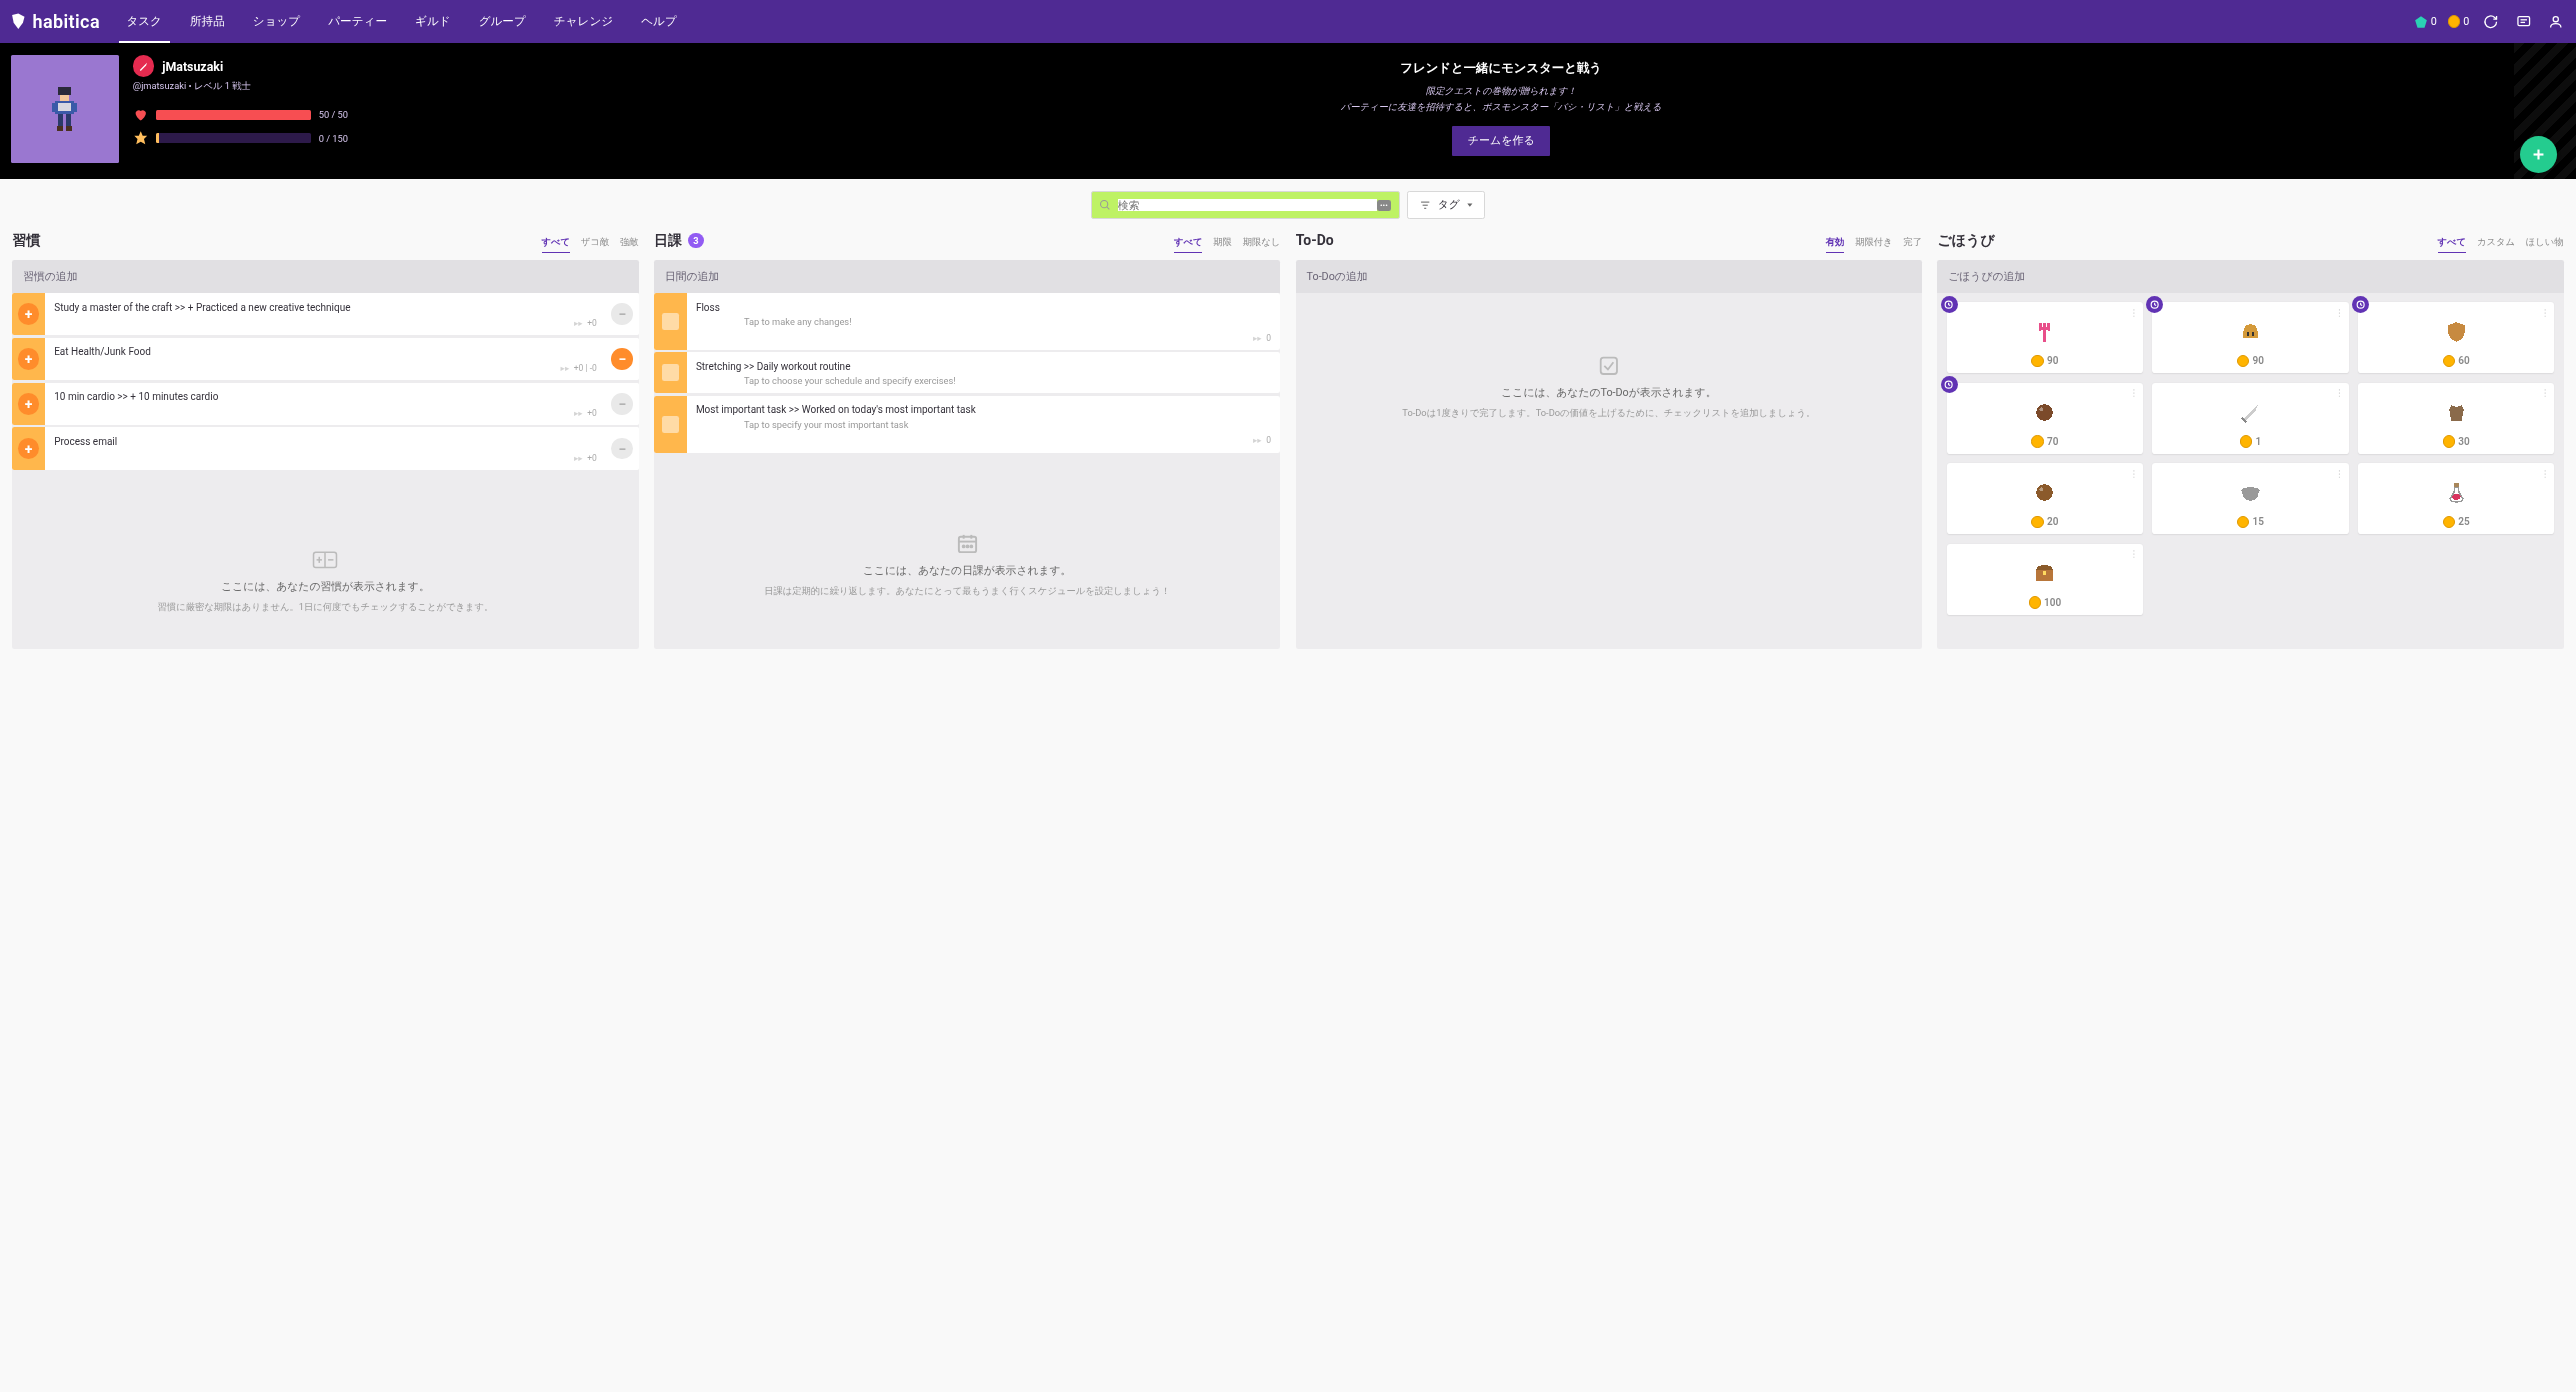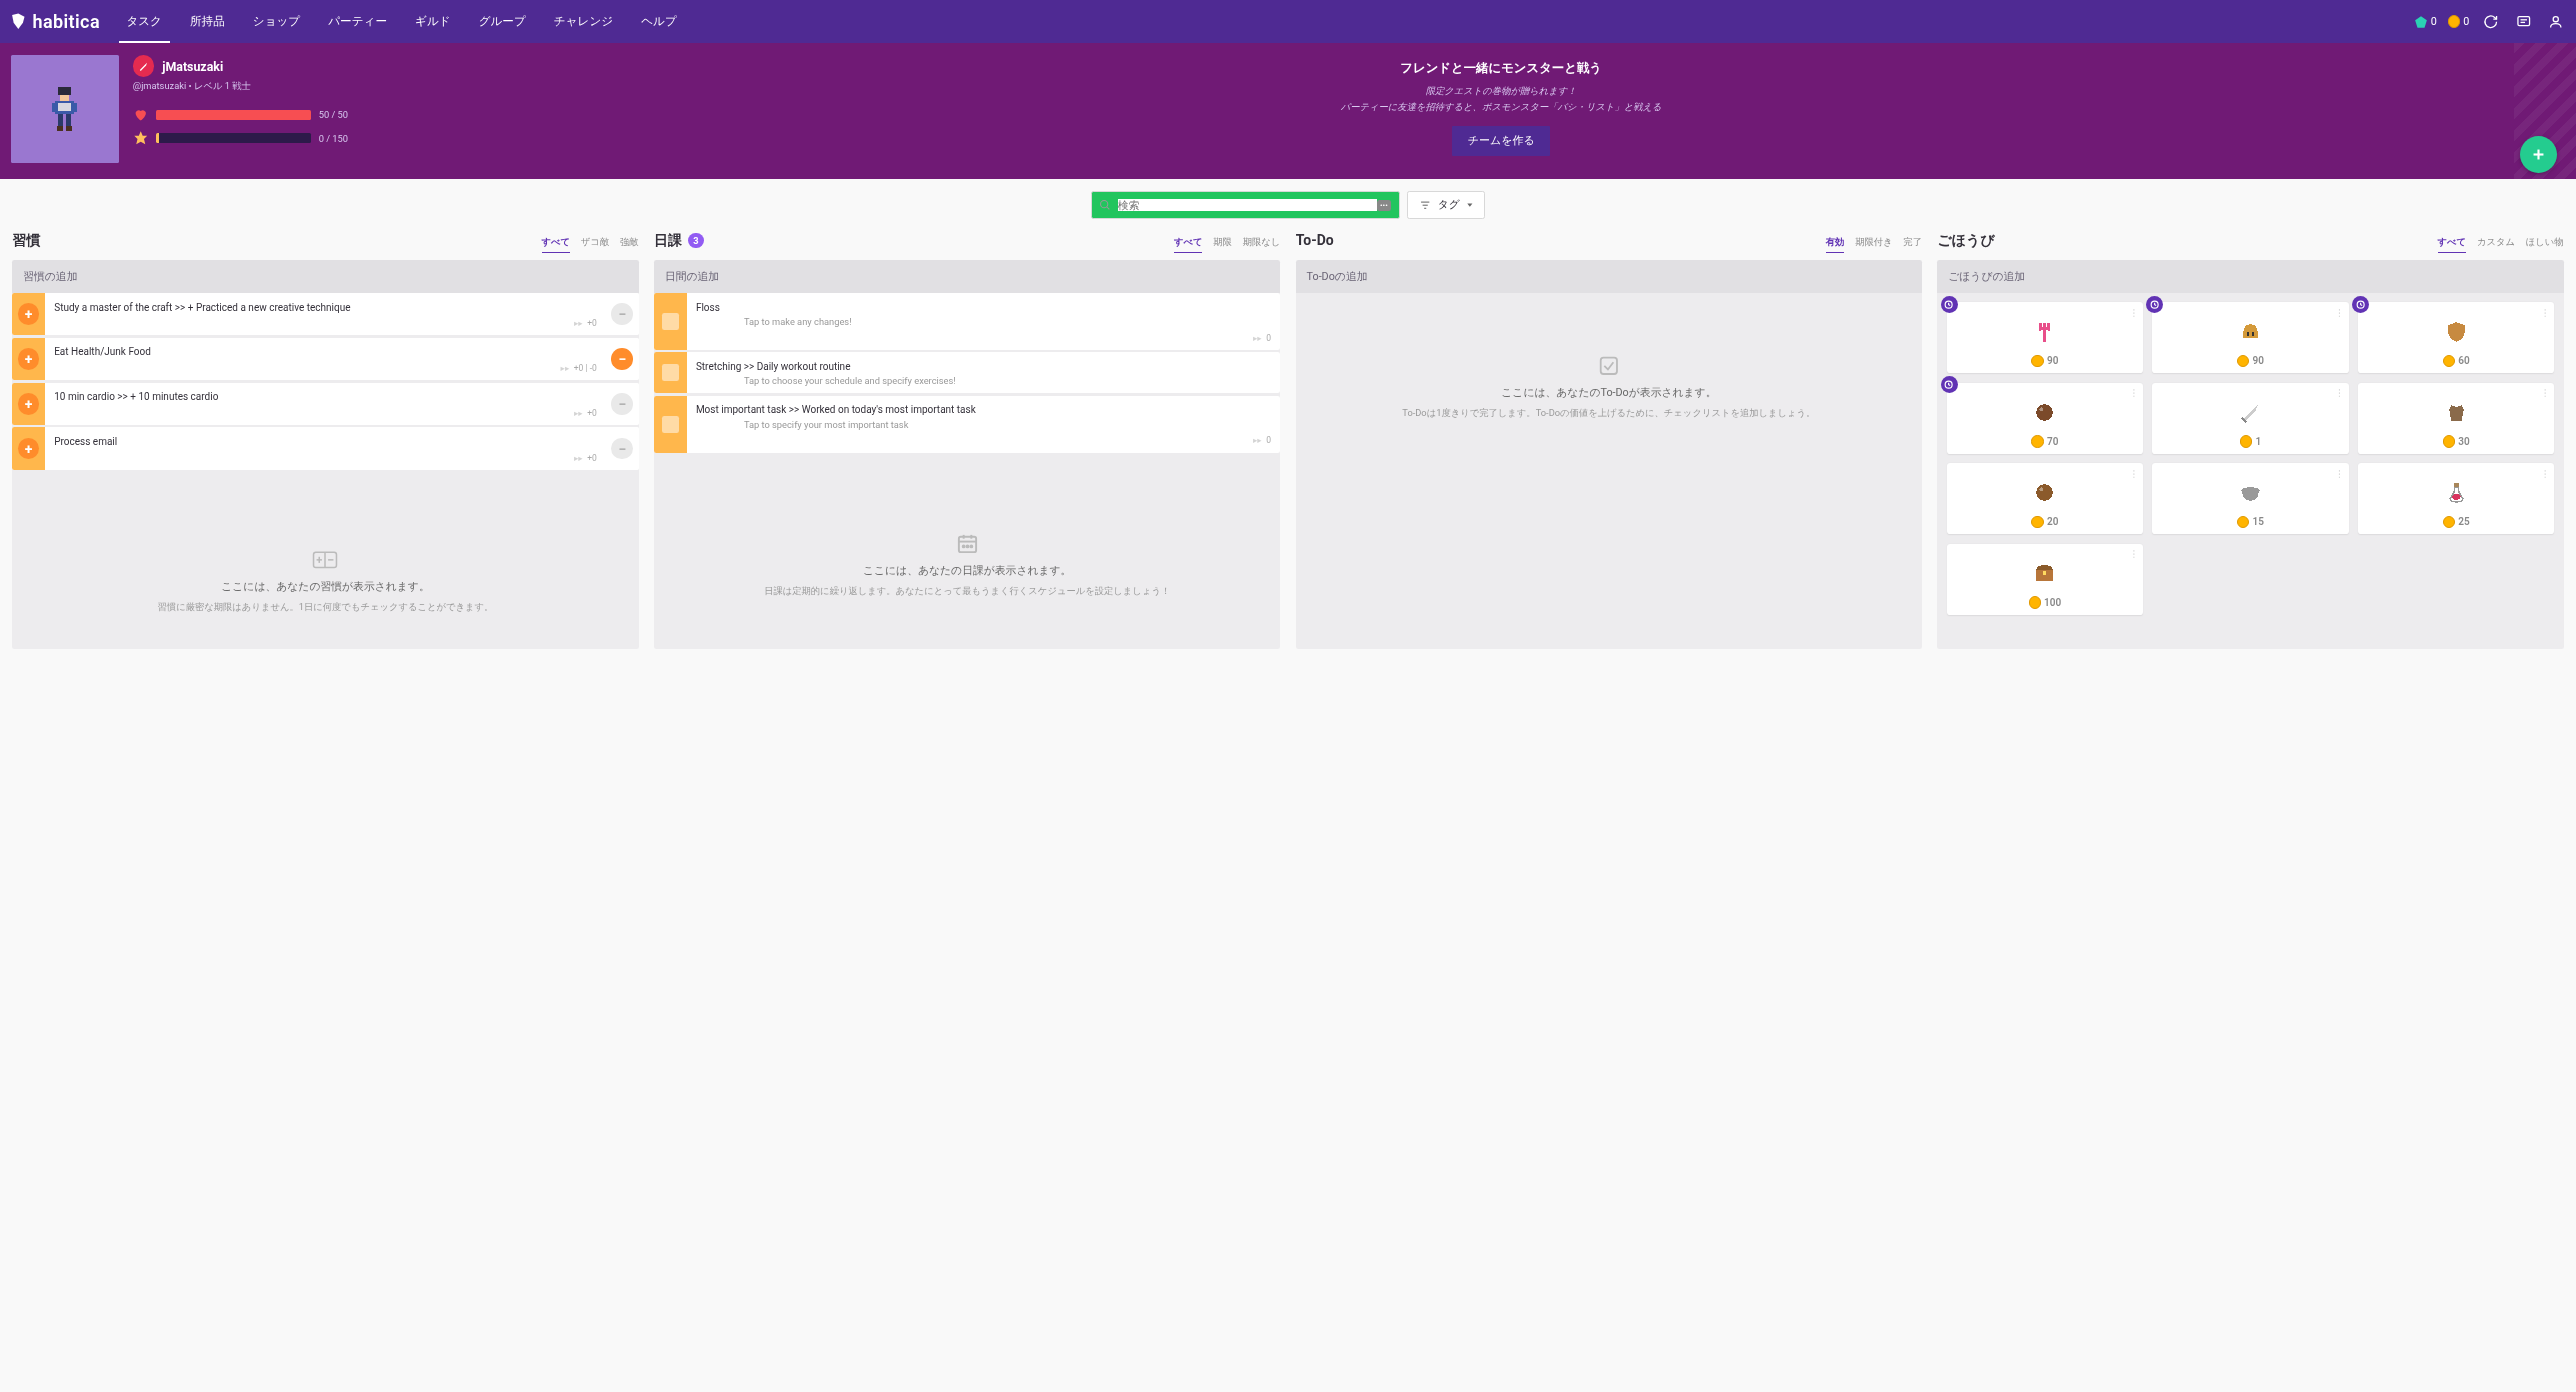--- a/index.html
+++ b/index.html
@@ -11,21 +11,21 @@
 .logo-icon { width: 18.6px; height: 18.6px; }
 .nav-items { display: flex; gap: 0; flex: 1; }
 .nav-item { padding: 0 14px; height: 43px; display: flex; align-items: center; font-size: 11.6px; cursor: pointer; position: relative; }
 .nav-item.active::after { content: ''; position: absolute; bottom: 0; left: 6.2px; right: 6.2px; height: 2.3px; background: #fff; }
 .nav-right { display: flex; align-items: center; gap: 10.8px; }
 .currency { display: flex; align-items: center; gap: 3.1px; font-size: 10.8px; }
 .gem-icon { width: 14px; height: 14px; }
 .nav-icon-btn { width: 21.7px; height: 21.7px; display: flex; align-items: center; justify-content: center; cursor: pointer; }
 
 
-.hero { background: #701a75; display: flex; padding: 12.4px 15.5px 15.5px 10.8px; position: relative; min-height: 116px; }
+.hero { background: #000000; display: flex; padding: 12.4px 15.5px 15.5px 10.8px; position: relative; min-height: 116px; }
 .hero::after { content:''; position:absolute; right:0; top:0; bottom:0; width:62px; background: repeating-linear-gradient(135deg, rgba(255,255,255,0.05) 0 7.7px, transparent 7.7px 15.5px); }
 .avatar-box { width: 108px; height: 108px; background: #9a77d0; display: flex; align-items: center; justify-content: center; border-radius: 1.5px; }
 .user-meta { margin-left: 14px; flex: 0 0 309px; }
 .user-badge-row { display: flex; align-items: center; gap: 7.7px; margin-bottom: 3.1px; }
 .class-badge { width: 21.7px; height: 21.7px; border-radius: 50%; background: #e52b50; display: flex; align-items: center; justify-content: center; }
 .username { font-weight: 700; color: #fff; font-size: 12.4px; }
 .user-sub { color: #d8c8f0; font-size: 9.3px; margin-bottom: 14px; }
 .stat-row { display: flex; align-items: center; gap: 7.7px; margin-bottom: 7.7px; }
 .stat-icon { width: 15.5px; height: 15.5px; }
 .stat-bar { width: 155px; height: 9.3px; background: #2d1a4a; border-radius: 1.5px; overflow: hidden; }
@@ -36,21 +36,21 @@
 .party-promo { flex: 1; text-align: center; color: #fff; padding-top: 4.6px; z-index: 1; }
 .party-title { font-size: 12.4px; font-weight: 700; margin-bottom: 6.2px; }
 .party-desc { font-size: 9.3px; color: #d8c8f0; font-style: italic; line-height: 1.7; margin-bottom: 10.8px; }
 .party-btn { background: #4f2a93; color: #fff; border: none; padding: 7.7px 15.5px; font-size: 11px; cursor: pointer; border-radius: 1px; }
 
 
 .fab { position: fixed; right: 18.6px; top: 136px; width: 37px; height: 37px; border-radius: 50%; background: #24cc8f; display: flex; align-items: center; justify-content: center; cursor: pointer; box-shadow: 0 1.5px 4.6px rgba(0,0,0,0.25); z-index: 10; }
 
 
 .toolbar { display: flex; justify-content: center; gap: 7.7px; padding: 12.4px 0 7.7px; }
-.search-box { display: flex; align-items: center; background: #22c55e; border: 0.8px solid #d8d8d8; border-radius: 2.3px; width: 309px; height: 28px; padding: 0 7.7px; }
+.search-box { display: flex; align-items: center; background: #bef264; border: 0.8px solid #d8d8d8; border-radius: 2.3px; width: 309px; height: 28px; padding: 0 7.7px; }
 .search-box input { border: none; outline: none; flex: 1; font-size: 10.8px; margin-left: 6.2px; }
 .kbd-hint { background: #888; color: #fff; border-radius: 2.3px; padding: 0.8px 3.1px; font-size: 7.7px; }
 .tag-filter { display: flex; align-items: center; gap: 6.2px; background: #fff; border: 0.8px solid #d8d8d8; border-radius: 2.3px; height: 28px; padding: 0 10.8px; cursor: pointer; font-size: 10.8px; }
 
 
 .columns { display: flex; gap: 15.5px; padding: 4.6px 12.4px 15.5px; }
 .column { flex: 1; min-width: 0; }
 .col-header { display: flex; align-items: baseline; justify-content: space-between; margin-bottom: 7.7px; }
 .col-title { font-size: 14px; font-weight: 700; display: flex; align-items: center; gap: 6.2px; }
 .badge-count { background: #925cf3; color: #fff; border-radius: 50%; width: 15.5px; height: 15.5px; display: inline-flex; align-items: center; justify-content: center; font-size: 9.3px; }

